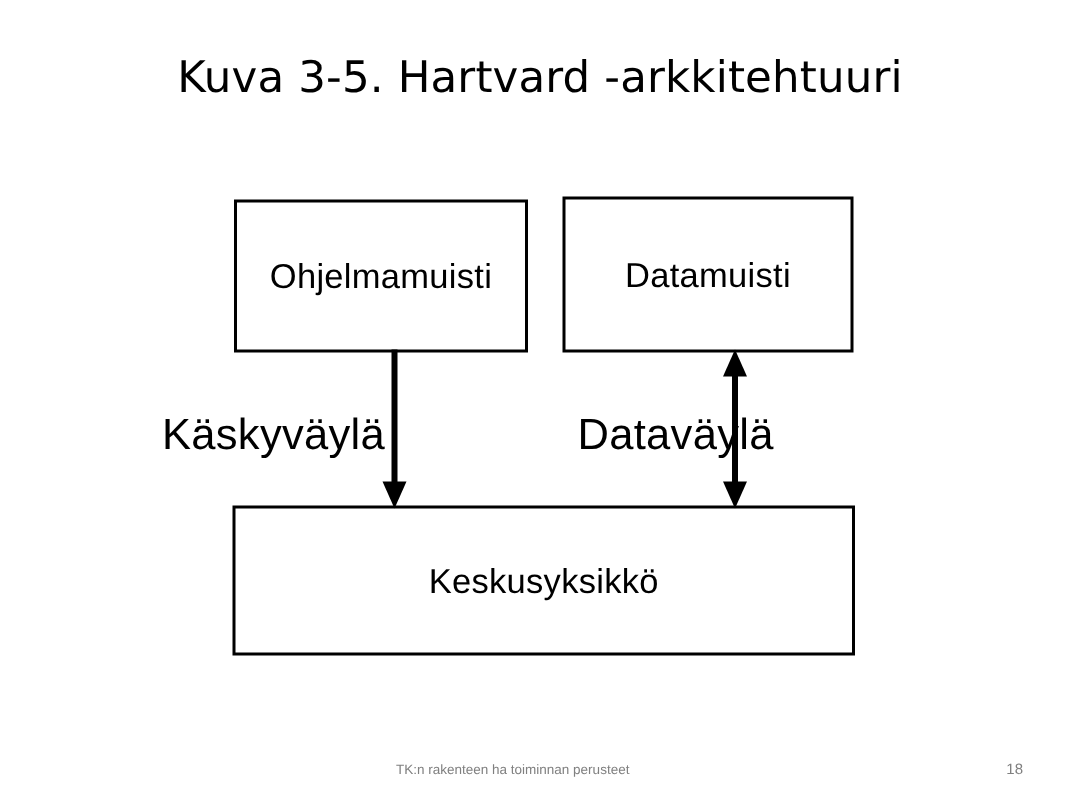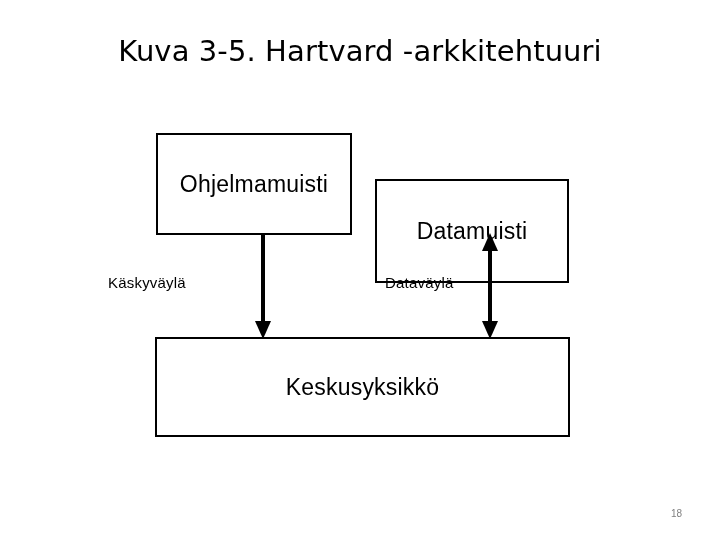--- a/index.html
+++ b/index.html
@@ -85,35 +85,34 @@
     left: 156px;
     top: 133px;
     width: 196px;
     height: 102px;
   }
   #node-data-memory {
     left: 375px;
     top: 131px;
     width: 194px;
     height: 104px;
-    margin-top: 48px;
   }
   #node-cpu {
     left: 155px;
     top: 337px;
     width: 415px;
     height: 100px;
     justify-content: center;
   }
 
   
   .bus-label {
     position: absolute;
     font-family: "Liberation Sans", sans-serif;
-    font-size: 15px;
+    font-size: 29px;
     font-weight: 400;
     color: #000000;
     white-space: nowrap;
     letter-spacing: 0.2px;
   }
   #bus-label-instruction {
     left: 108px;
     top: 274px;
   }
   #bus-label-data {
@@ -199,16 +198,17 @@
 
     <svg class="arrow-svg" id="arrow-data-bus" viewBox="0 0 30 108">
       <line x1="15" y1="10" x2="15" y2="96" stroke="#000000" stroke-width="4"></line>
       <polygon points="15,0 7,18 23,18" fill="#000000"></polygon>
       <polygon points="15,106 7,88 23,88" fill="#000000"></polygon>
     </svg>
 
   </div>
 
   <div class="footer">
+    <span class="footer-text">TK:n rakenteen ha toiminnan perusteet</span>
     <span class="footer-page">18</span>
   </div>
 
 </div>
 
 </body></html>

